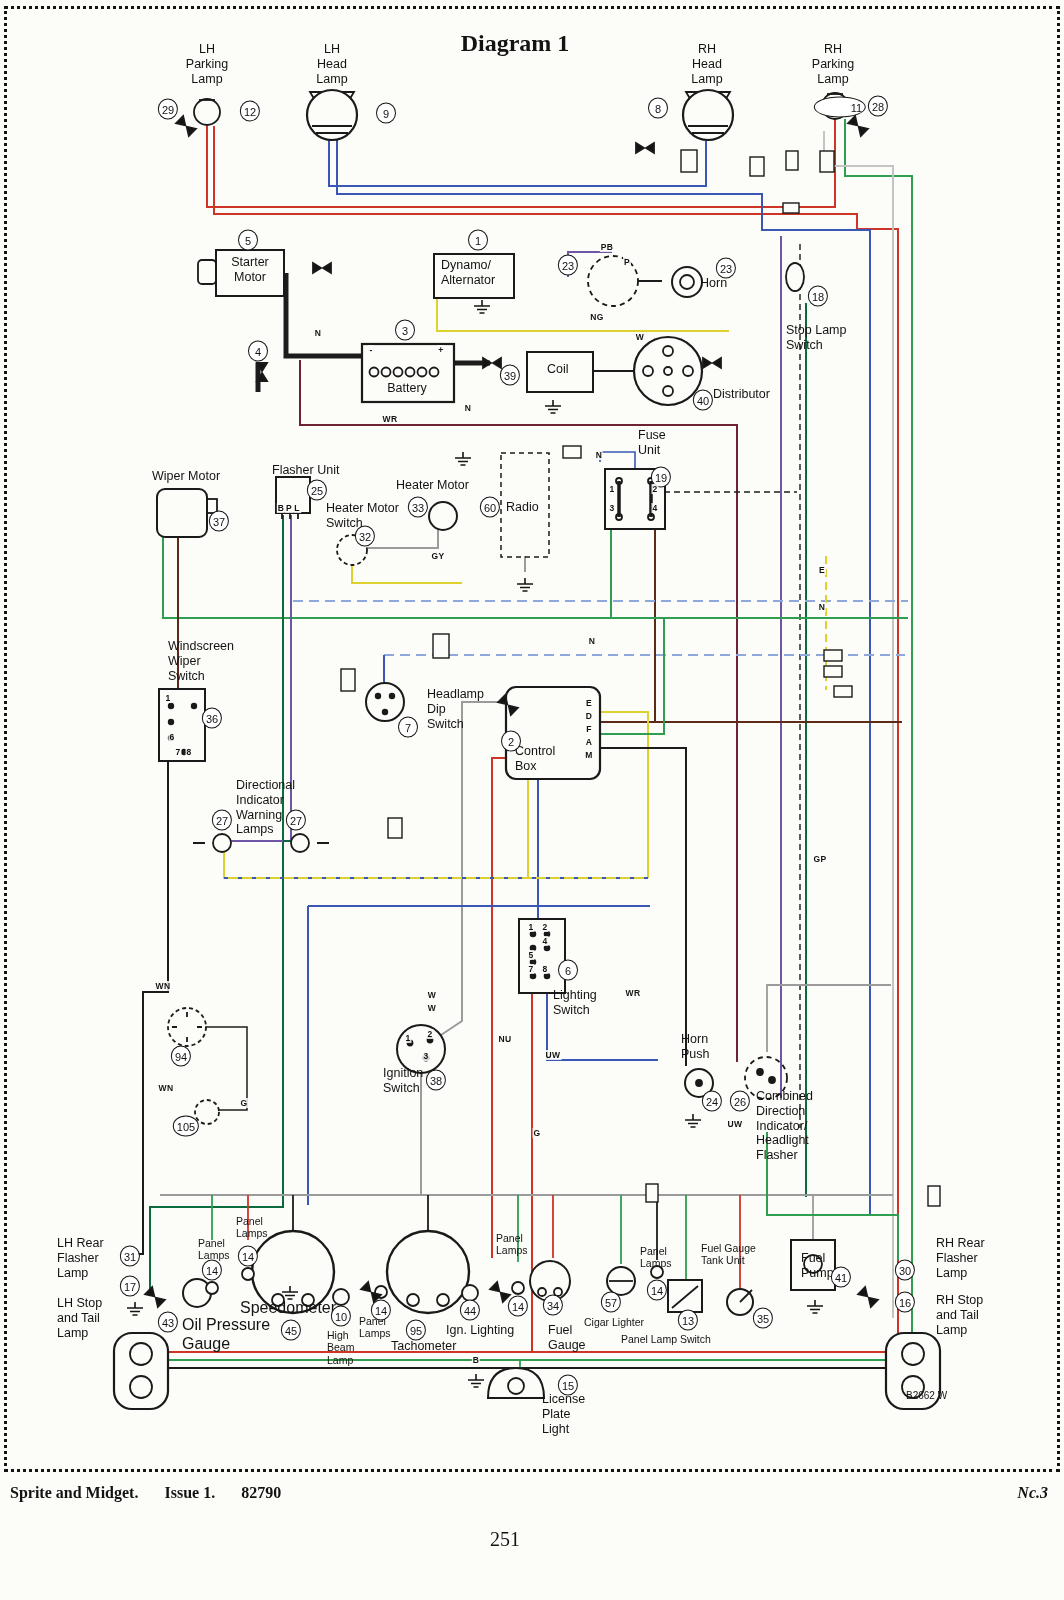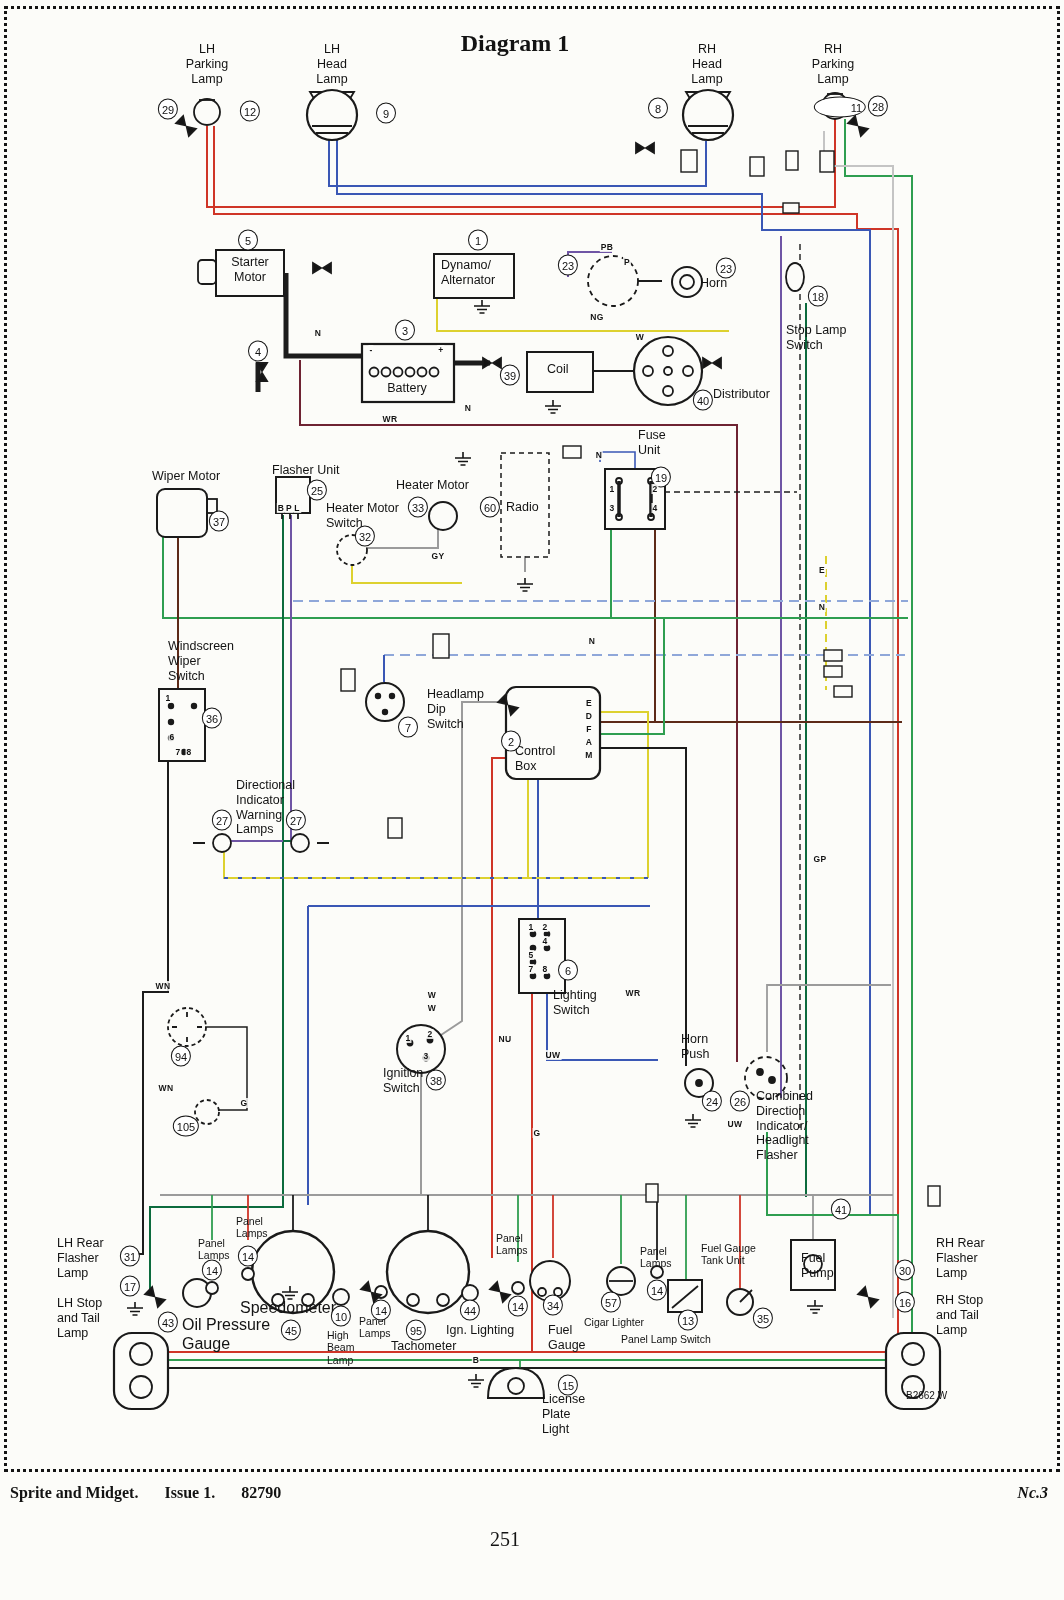--- a/index.html
+++ b/index.html
@@ -476,21 +476,21 @@
       <div class="badge" style="left: 341px; top: 1316px;">10</div>
       <div class="badge" style="left: 381px; top: 1310px;">14</div>
       <div class="badge" style="left: 416px; top: 1330px;">95</div>
       <div class="badge" style="left: 470px; top: 1310px;">44</div>
       <div class="badge" style="left: 518px; top: 1306px;">14</div>
       <div class="badge" style="left: 553px; top: 1305px;">34</div>
       <div class="badge" style="left: 611px; top: 1302px;">57</div>
       <div class="badge" style="left: 657px; top: 1290px;">14</div>
       <div class="badge" style="left: 688px; top: 1320px;">13</div>
       <div class="badge" style="left: 763px; top: 1318px;">35</div>
-      <div class="badge" style="left: 841px; top: 1209px;">41</div>
+      <div class="badge" style="left: 841px; top: 1277px;">41</div>
       <div class="badge" style="left: 905px; top: 1270px;">30</div>
       <div class="badge" style="left: 905px; top: 1302px;">16</div>
       <div class="badge" style="left: 568px; top: 1385px;">15</div>
     </div>
   <div id="tags">
       <div class="tag" style="left: 607px; top: 247px;">PB</div>
       <div class="tag" style="left: 627px; top: 262px;">P</div>
       <div class="tag" style="left: 597px; top: 317px;">NG</div>
       <div class="tag" style="left: 640px; top: 337px;">W</div>
       <div class="tag" style="left: 318px; top: 333px;">N</div>

